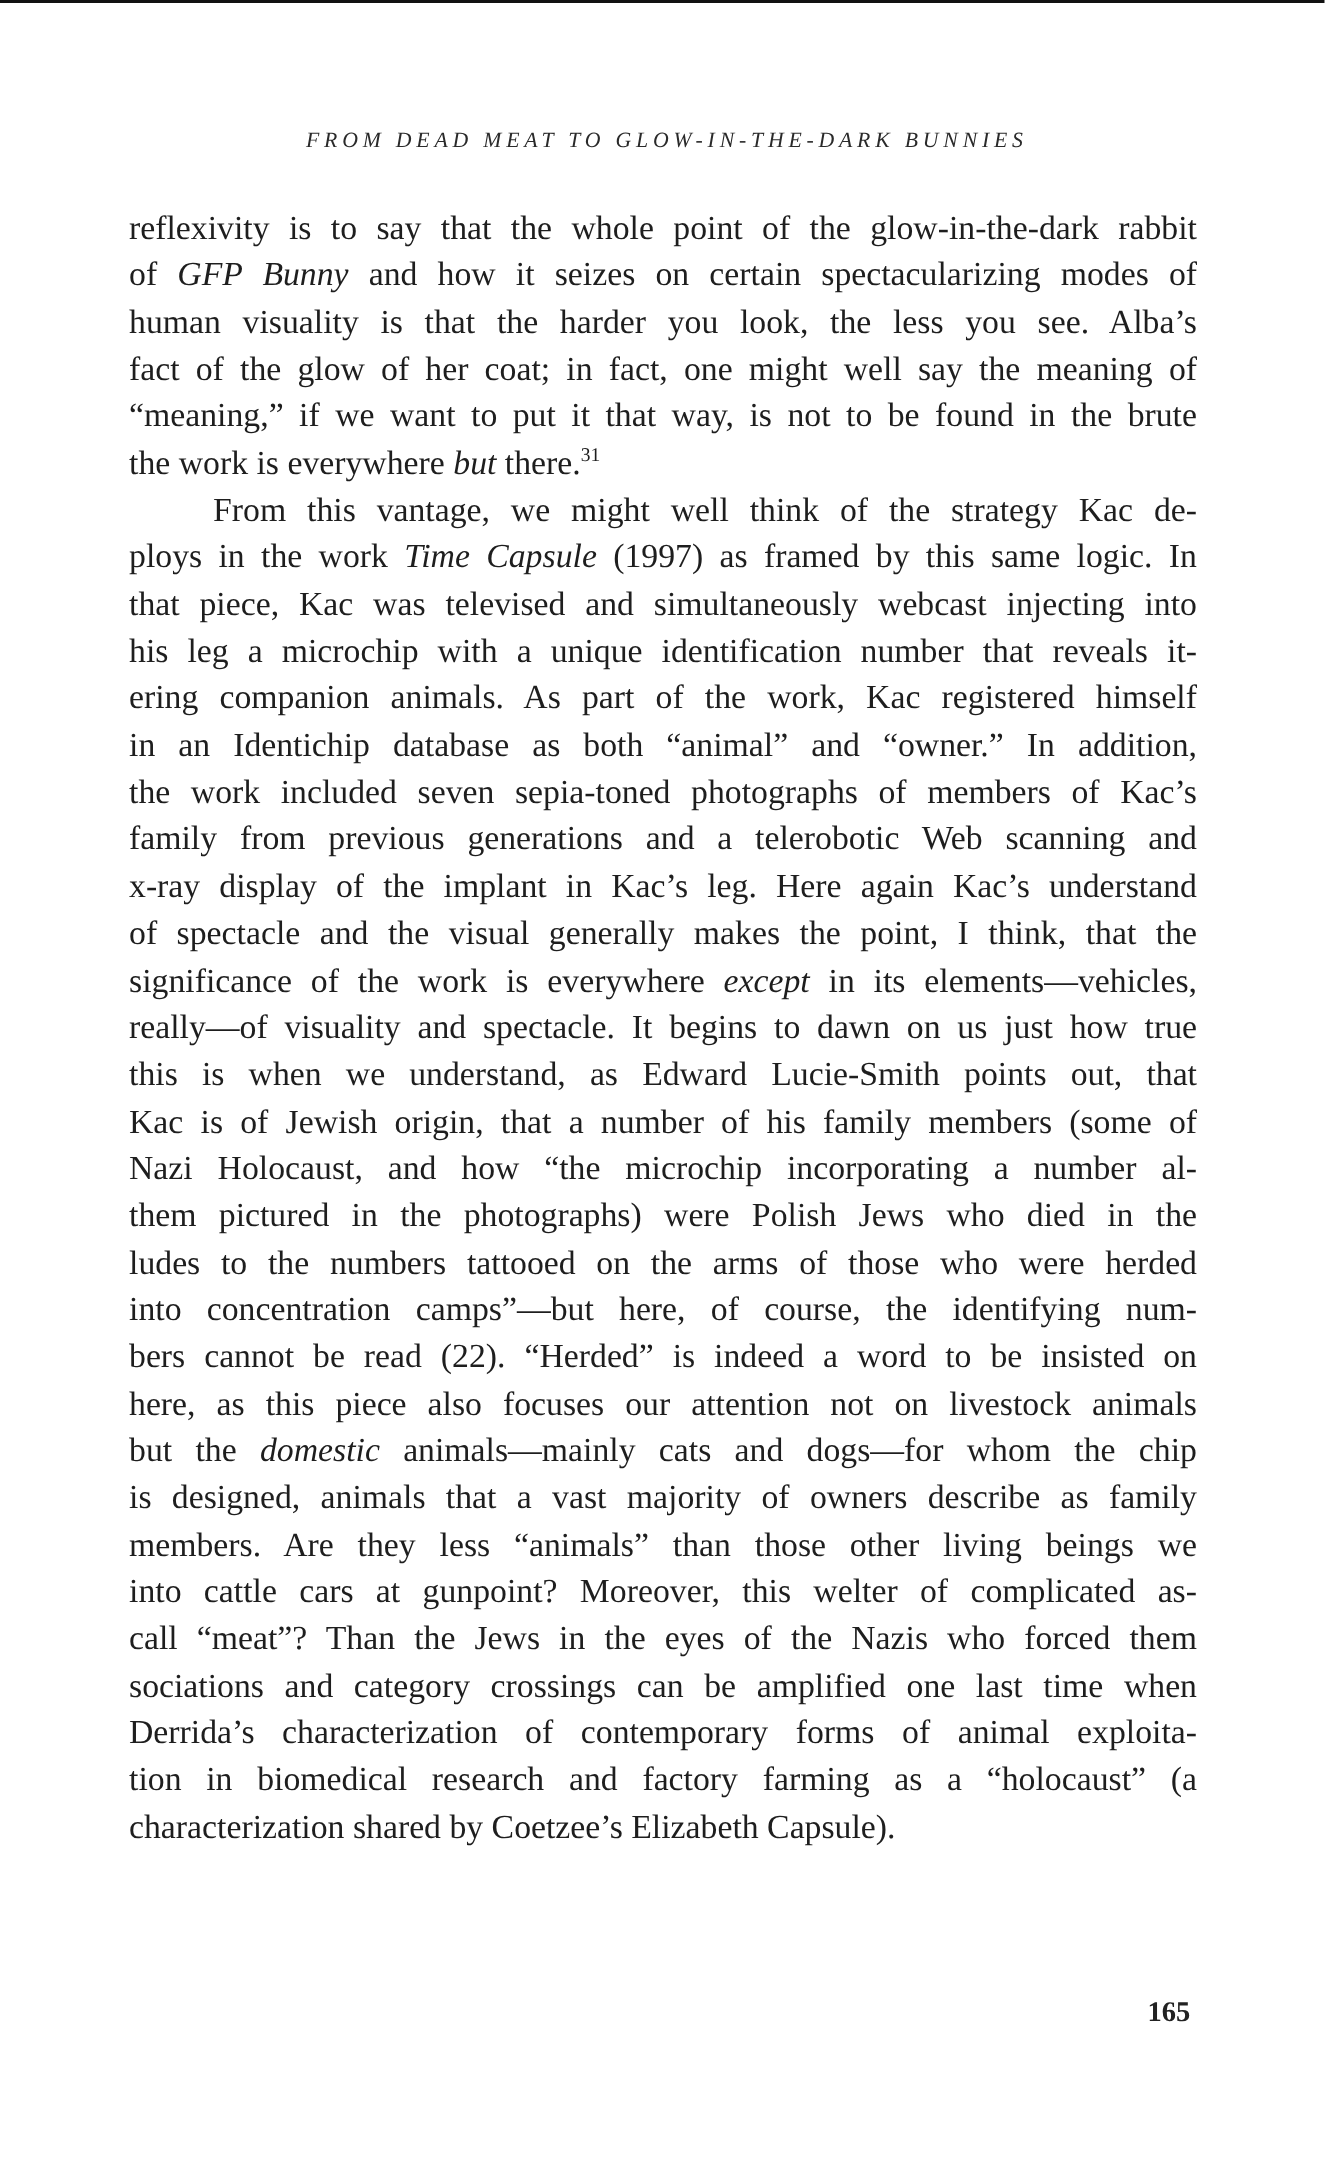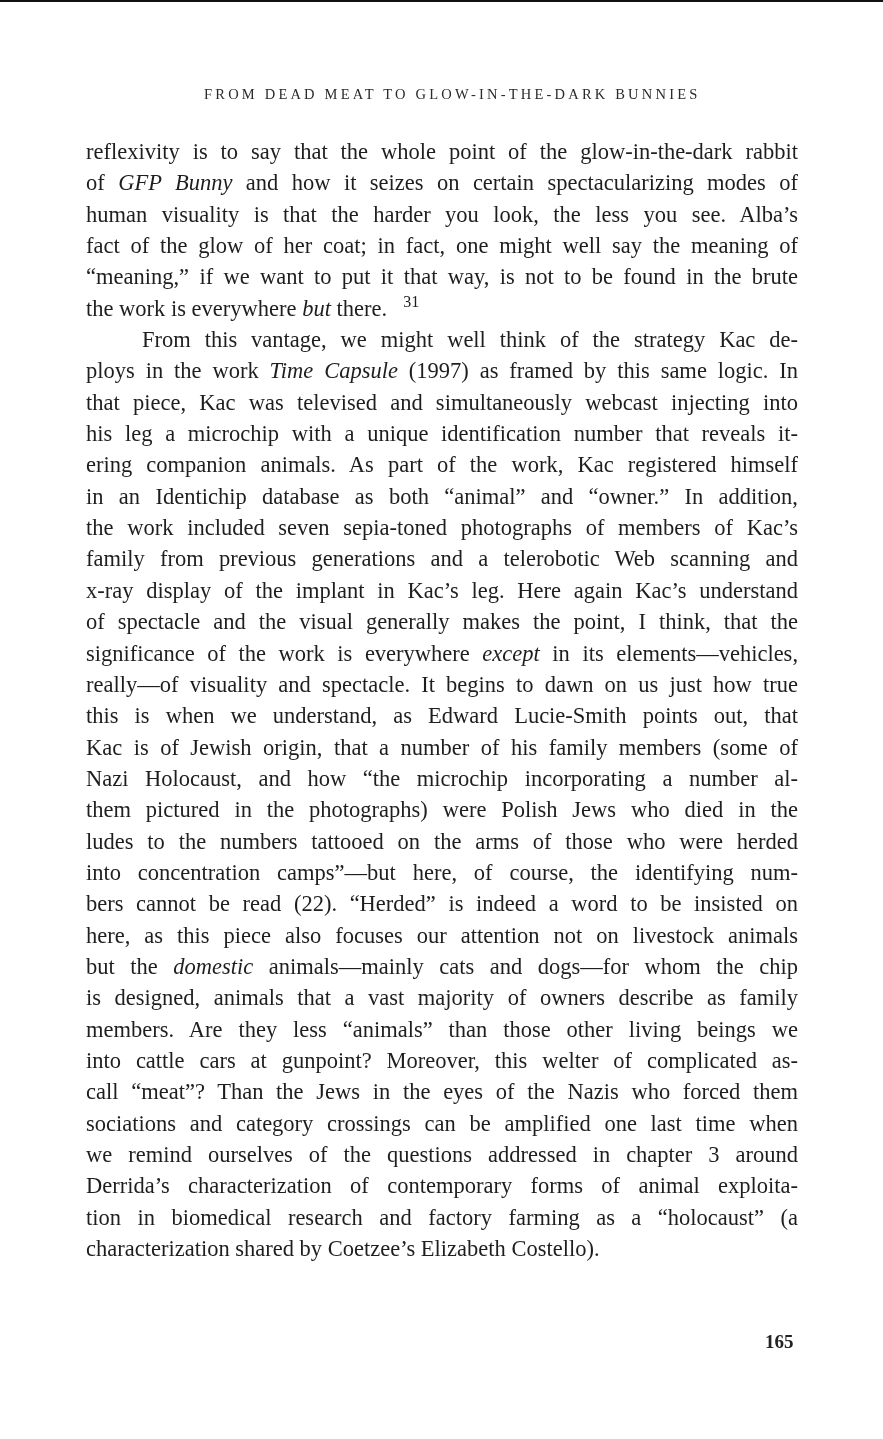--- a/index.html
+++ b/index.html
@@ -1,25 +1,25 @@
 <!DOCTYPE html>
 <html><head>
 <meta charset="utf-8">
 <style>
   html, body { margin: 0; padding: 0; background: #ffffff; }
   body { width: 883px; height: 1439px; position: relative; overflow: hidden; font-family: "Liberation Serif", "DejaVu Serif", serif; color: #1e1e1e; }
   .top-rule { position: absolute; left: 0; top: 0; width: 883px; height: 2px; background: #111; }
-  .running-head { position: absolute; left: 204px; top: 86px; width: 596px; font-size: 14.5px; letter-spacing: 3.2px; color: #2a2a2a; white-space: nowrap; }
+  .running-head { position: absolute; left: 204px; top: 86px; width: 596px; font-size: 14.5px; letter-spacing: 3.2px; color: #2a2a2a; white-space: nowrap; font-style: italic; }
   .body-text { position: absolute; left: 86px; top: 136px; width: 712px; font-size: 22.5px; }
   .line { height: 31.35px; line-height: 31.35px; white-space: nowrap; text-align: justify; text-align-last: justify; }
   .line.last { text-align-last: left; }
   .line.indent { padding-left: 56px; }
   .line span.seg { }
   .line i { }
-  sup.fn { font-size: 16px; vertical-align: 9px; line-height: 0; margin-left: 16px; }
+  sup.fn { font-size: 13px; vertical-align: 9px; line-height: 0; }
   .folio { position: absolute; left: 765px; top: 1331px; font-size: 19px; font-weight: bold; color: #222; }
 </style>
 </head>
 <body>
 
 <div class="top-rule"></div>
 
 <div class="running-head">FROM DEAD MEAT TO GLOW-IN-THE-DARK BUNNIES</div>
 
 <div class="body-text" id="body-text">
@@ -51,20 +51,19 @@
       <div class="line"><span class="seg">ludes to the numbers tattooed on the arms of those who were herded</span></div>
       <div class="line"><span class="seg">into concentration camps”—but here, of course, the identifying num-</span></div>
       <div class="line"><span class="seg">bers cannot be read (22). “Herded” is indeed a word to be insisted on</span></div>
       <div class="line"><span class="seg">here, as this piece also focuses our attention not on livestock animals</span></div>
       <div class="line"><span class="seg">but the </span><i>domestic</i><span class="seg"> animals—mainly cats and dogs—for whom the chip</span></div>
       <div class="line"><span class="seg">is designed, animals that a vast majority of owners describe as family</span></div>
       <div class="line"><span class="seg">members. Are they less “animals” than those other living beings we</span></div>
       <div class="line"><span class="seg">into cattle cars at gunpoint? Moreover, this welter of complicated as-</span></div>
       <div class="line"><span class="seg">call “meat”? Than the Jews in the eyes of the Nazis who forced them</span></div>
       <div class="line"><span class="seg">sociations and category crossings can be amplified one last time when</span></div>
-      <div class="line"><span class="seg">we remind ourselves of the questions addressed in chapter 3 around</span></div>
       <div class="line"><span class="seg">Derrida’s characterization of contemporary forms of animal exploita-</span></div>
       <div class="line"><span class="seg">tion in biomedical research and factory farming as a “holocaust” (a</span></div>
-      <div class="line last"><span class="seg">characterization shared by Coetzee’s Elizabeth Costello).</span></div>
+      <div class="line last"><span class="seg">characterization shared by Coetzee’s Elizabeth Capsule).</span></div>
     </div>
   </div>
 
 <div class="folio">165</div>
 
 </body></html>

